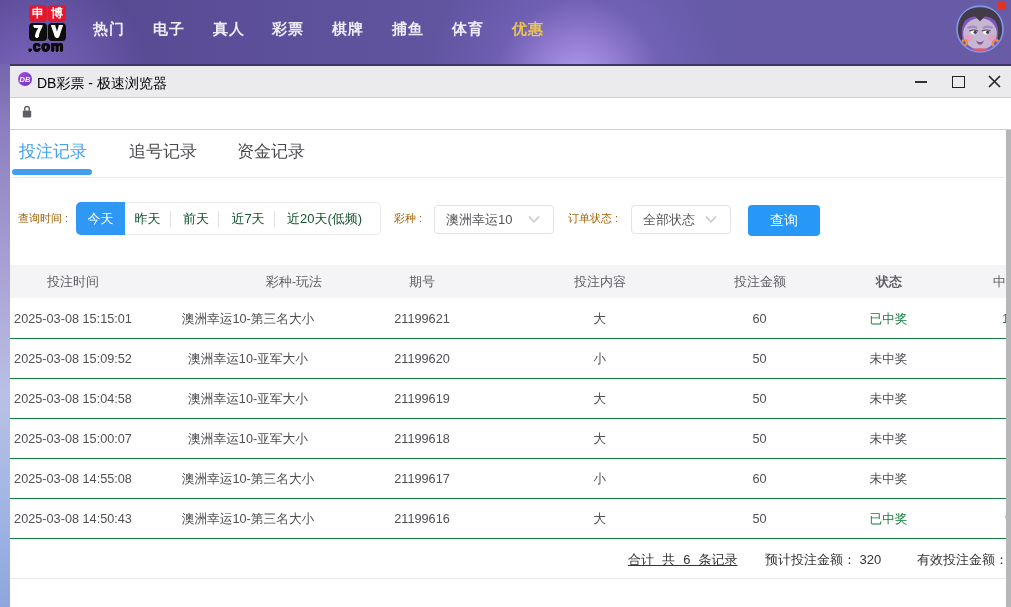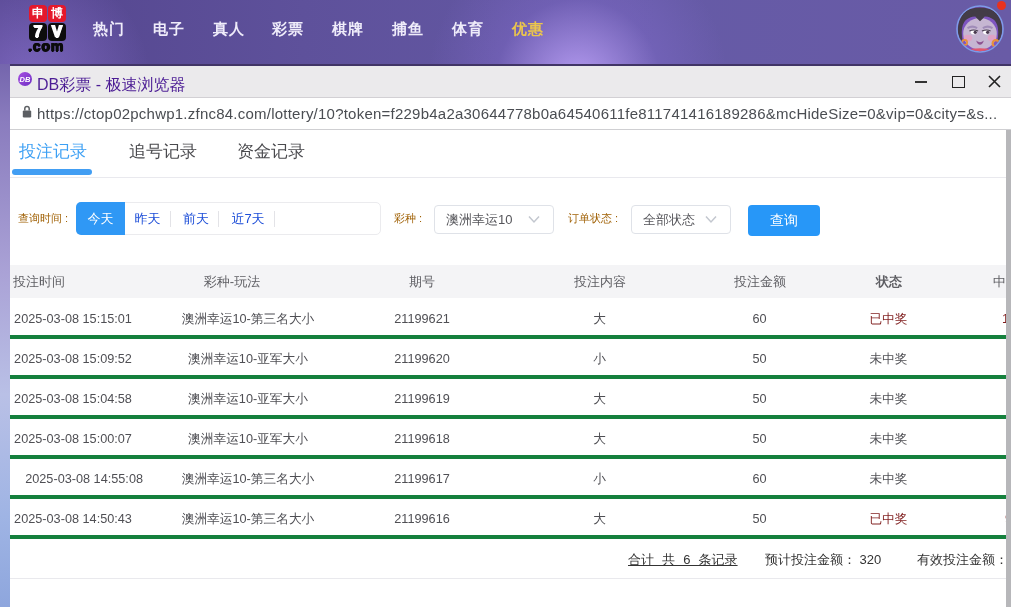--- a/index.html
+++ b/index.html
@@ -23,49 +23,49 @@
      font-size:12px; font-weight:bold; text-align:center; line-height:17px; }
   .logo-bk { width:18px; height:18px; border-radius:4px; background:#0d0d0d; color:#fff;
      font-size:16px; font-weight:bold; text-align:center; line-height:18px;
      text-shadow:0.8px 0 #fff,-0.8px 0 #fff,0 0.6px #fff; }
 
   
   #win { left:10px; top:64px; width:1001px; height:543px; background:#fff; }
   #titlebar { left:0; top:0; width:1001px; height:34px; background:#ebeaec;
      border-top:2px solid #413566; border-bottom:1px solid #d2d0d4; }
   #urlbar { left:0; top:34px; width:1001px; height:32px; background:#fff; border-bottom:1px solid #cfcfd2; }
-  .ttl { font-size:16px; color:#4c1d95; }
+  .ttl { font-size:14px; color:#000000; }
   #urltext { left:27px; top:7px; width:968px; font-size:15px; color:#4a4d52; white-space:nowrap; overflow:hidden; letter-spacing:0.23px; }
 
   
   #content { left:0; top:66px; width:996px; height:477px; background:#fff; overflow:hidden; }
   
   .tab { top:13px; height:18px; line-height:18px; font-size:17px; color:#4a4a4e; }
   .tab.act { color:#3da0f4; }
   #tabline { left:0; top:47px; width:996px; height:1px; background:#e9e9ee; }
   #tabpill { left:2px; top:39px; width:80px; height:6px; border-radius:3px; background:#429ef3; }
 
   
   .lbl { font-size:11px; color:#a16207; height:16px; line-height:16px; }
   .grp { top:72px; height:33px; border:1px solid #ebebee; border-radius:5px; background:#fff; }
-  .gbtn { top:72px; height:39px; font-size:13px; color:#1d4ed8; text-align:center; line-height:33px; }
+  .gbtn { top:72px; height:39px; font-size:13px; color:#14532d; text-align:center; line-height:33px; }
   #btn-today { top:72px; height:33px; background:#2f98f5; color:#fff; border-radius:5px 0 0 5px;
      font-size:13px; text-align:center; line-height:33px; }
   .vsep { top:81px; width:1px; height:16px; background:#e3e3e7; }
   .sel { top:75px; height:29px; border:1px solid #dfe2e8; border-radius:4px; background:#fff; }
   .seltxt { font-size:13px; color:#55555a; height:29px; line-height:29px; }
   #qbtn { left:738px; top:75px; width:72px; height:31px; background:#2797f8; border-radius:4px;
      color:#fff; font-size:14px; text-align:center; line-height:31px; }
 
   
   #thead { left:0; top:135px; width:996px; height:33px; background:#f4f4f6; }
   .th { font-size:13px; color:#5e5e63; top:10px; height:14px; line-height:14px; }
-  .row { width:996px; height:40px; border-bottom:4px solid #15803d; }
+  .row { width:996px; height:40px; border-bottom:1px solid #15803d; }
   .td { font-size:12.7px; color:#4f4f54; top:13px; height:14px; line-height:14px; text-align:center; }
-  .red { color:#7f1d1d; }
+  .red { color:#15803d; }
   #sumrow { left:0; top:409px; width:996px; height:40px; border-bottom:1px solid #e9e9ed; }
   .sum { font-size:13px; color:#333; top:13px; height:15px; line-height:15px; white-space:nowrap; }
 
   
   #sbar { left:1006px; top:130px; width:5px; height:477px; background:#b7b7ba; }
 </style>
 </head>
 <body>
 <div id="pagebg" class="abs"></div>
 <div id="hdr" class="abs">
@@ -141,57 +141,57 @@
     <div class="abs" style="left:942px; top:10px; width:13px; height:12px; border:1.5px solid #222;"></div>
     <svg class="abs" style="left:978px; top:9px;" width="13" height="13" viewBox="0 0 13 13">
       <path d="M1 1 L12 12 M12 1 L1 12" stroke="#222" stroke-width="1.6"></path>
     </svg>
   </div>
   <div id="urlbar" class="abs">
     <svg class="abs" style="left:12px; top:7px;" width="10" height="13" viewBox="0 0 10 13">
       <rect x="0.8" y="5.4" width="8.4" height="7" rx="1.2" fill="#5c5f63"></rect>
       <path d="M2.8 5.4 V3.6 a2.2 2.2 0 0 1 4.4 0 V5.4" fill="none" stroke="#5c5f63" stroke-width="1.5"></path>
     </svg>
-    <div id="urltext" class="abs">https://ctop02pchwp1.zfnc84.com/lottery/10?token=f229b4a2a30644778b0a64540611fe811741416189286&amp;mcHideSize=0&amp;vip=0&amp;city=&amp;s...</div>
   </div>
 
   <div id="content" class="abs">
     <div class="abs tab act" style="left:9px;">投注记录</div>
     <div class="abs tab" style="left:119px;">追号记录</div>
     <div class="abs tab" style="left:227px;">资金记录</div>
     <div id="tabline" class="abs"></div>
     <div id="tabpill" class="abs"></div>
 
     <div class="abs lbl" style="left:8px; top:80px;">查询时间 :</div>
     <div class="abs grp" style="left:66px; width:305px;"></div>
     <div id="btn-today" class="abs" style="left:66px; width:49px;">今天</div>
     <div class="abs gbtn" style="left:115px; width:45px;">昨天</div>
     <div class="abs gbtn" style="left:162px; width:48px;">前天</div>
     <div class="abs gbtn" style="left:210px; width:56px;">近7天</div>
+    <div class="abs gbtn" style="left:266px; width:97px;">近20天(低频)</div>
     <div class="abs vsep" style="left:160px;"></div>
     <div class="abs vsep" style="left:208px;"></div>
     <div class="abs vsep" style="left:264px;"></div>
 
     <div class="abs lbl" style="left:384px; top:80px;">彩种 :</div>
     <div class="abs sel" style="left:424px; width:120px;"></div>
     <div class="abs seltxt" style="left:436px; top:75px;">澳洲幸运10</div>
     <svg class="abs" style="left:517px; top:84px;" width="14" height="11" viewBox="0 0 14 11">
       <path d="M2 2.5 L7 8 L12 2.5" stroke="#c3c7cf" stroke-width="1.5" fill="none"></path>
     </svg>
     <div class="abs lbl" style="left:558px; top:80px;">订单状态 :</div>
     <div class="abs sel" style="left:621px; width:100px;"></div>
     <div class="abs seltxt" style="left:633px; top:75px;">全部状态</div>
     <svg class="abs" style="left:694px; top:84px;" width="14" height="11" viewBox="0 0 14 11">
       <path d="M2 2.5 L7 8 L12 2.5" stroke="#c3c7cf" stroke-width="1.5" fill="none"></path>
     </svg>
     <div id="qbtn" class="abs">查询</div>
 
     <div id="thead" class="abs">
-      <div class="abs th" style="left:3px; width:120px; text-align:left;">投注时间</div>
-      <div class="abs th" style="left:162px; width:120px; text-align:center;">彩种-玩法</div>
+      <div class="abs th" style="left:3px; width:120px; text-align:center;">投注时间</div>
+      <div class="abs th" style="left:192px; width:120px; text-align:right;">彩种-玩法</div>
       <div class="abs th" style="left:352px; width:120px; text-align:center;">期号</div>
       <div class="abs th" style="left:530px; width:120px; text-align:center;">投注内容</div>
       <div class="abs th" style="left:690px; width:120px; text-align:center;">投注金额</div>
       <div class="abs th" style="left:819px; width:120px; text-align:center;font-weight:bold;">状态</div>
       <div class="abs th" style="left:983px; width:60px;">中奖金额</div>
     </div>
     <div id="rows" class="abs" style="left:0; top:169px; width:996px;">
       <div class="row" style="position:relative;">
         <div class="abs td" style="left:-7px; width:140px;">2025-03-08 15:15:01</div>
         <div class="abs td" style="left:128px; width:220px;">澳洲幸运10-第三名大小</div>
@@ -219,21 +219,21 @@
       </div>
       <div class="row" style="position:relative;">
         <div class="abs td" style="left:-7px; width:140px;">2025-03-08 15:00:07</div>
         <div class="abs td" style="left:128px; width:220px;">澳洲幸运10-亚军大小</div>
         <div class="abs td" style="left:342px; width:140px;">21199618</div>
         <div class="abs td" style="left:519.5px; width:140px;">大</div>
         <div class="abs td" style="left:699.5px; width:100px;">50</div>
         <div class="abs td" style="left:818.5px; width:120px;">未中奖</div>
       </div>
       <div class="row" style="position:relative;">
-        <div class="abs td" style="left:-7px; width:140px;text-align:right;">2025-03-08 14:55:08</div>
+        <div class="abs td" style="left:-7px; width:140px;">2025-03-08 14:55:08</div>
         <div class="abs td" style="left:128px; width:220px;">澳洲幸运10-第三名大小</div>
         <div class="abs td" style="left:342px; width:140px;">21199617</div>
         <div class="abs td" style="left:519.5px; width:140px;">小</div>
         <div class="abs td" style="left:699.5px; width:100px;">60</div>
         <div class="abs td" style="left:818.5px; width:120px;">未中奖</div>
       </div>
       <div class="row" style="position:relative;">
         <div class="abs td" style="left:-7px; width:140px;">2025-03-08 14:50:43</div>
         <div class="abs td" style="left:128px; width:220px;">澳洲幸运10-第三名大小</div>
         <div class="abs td" style="left:342px; width:140px;">21199616</div>

